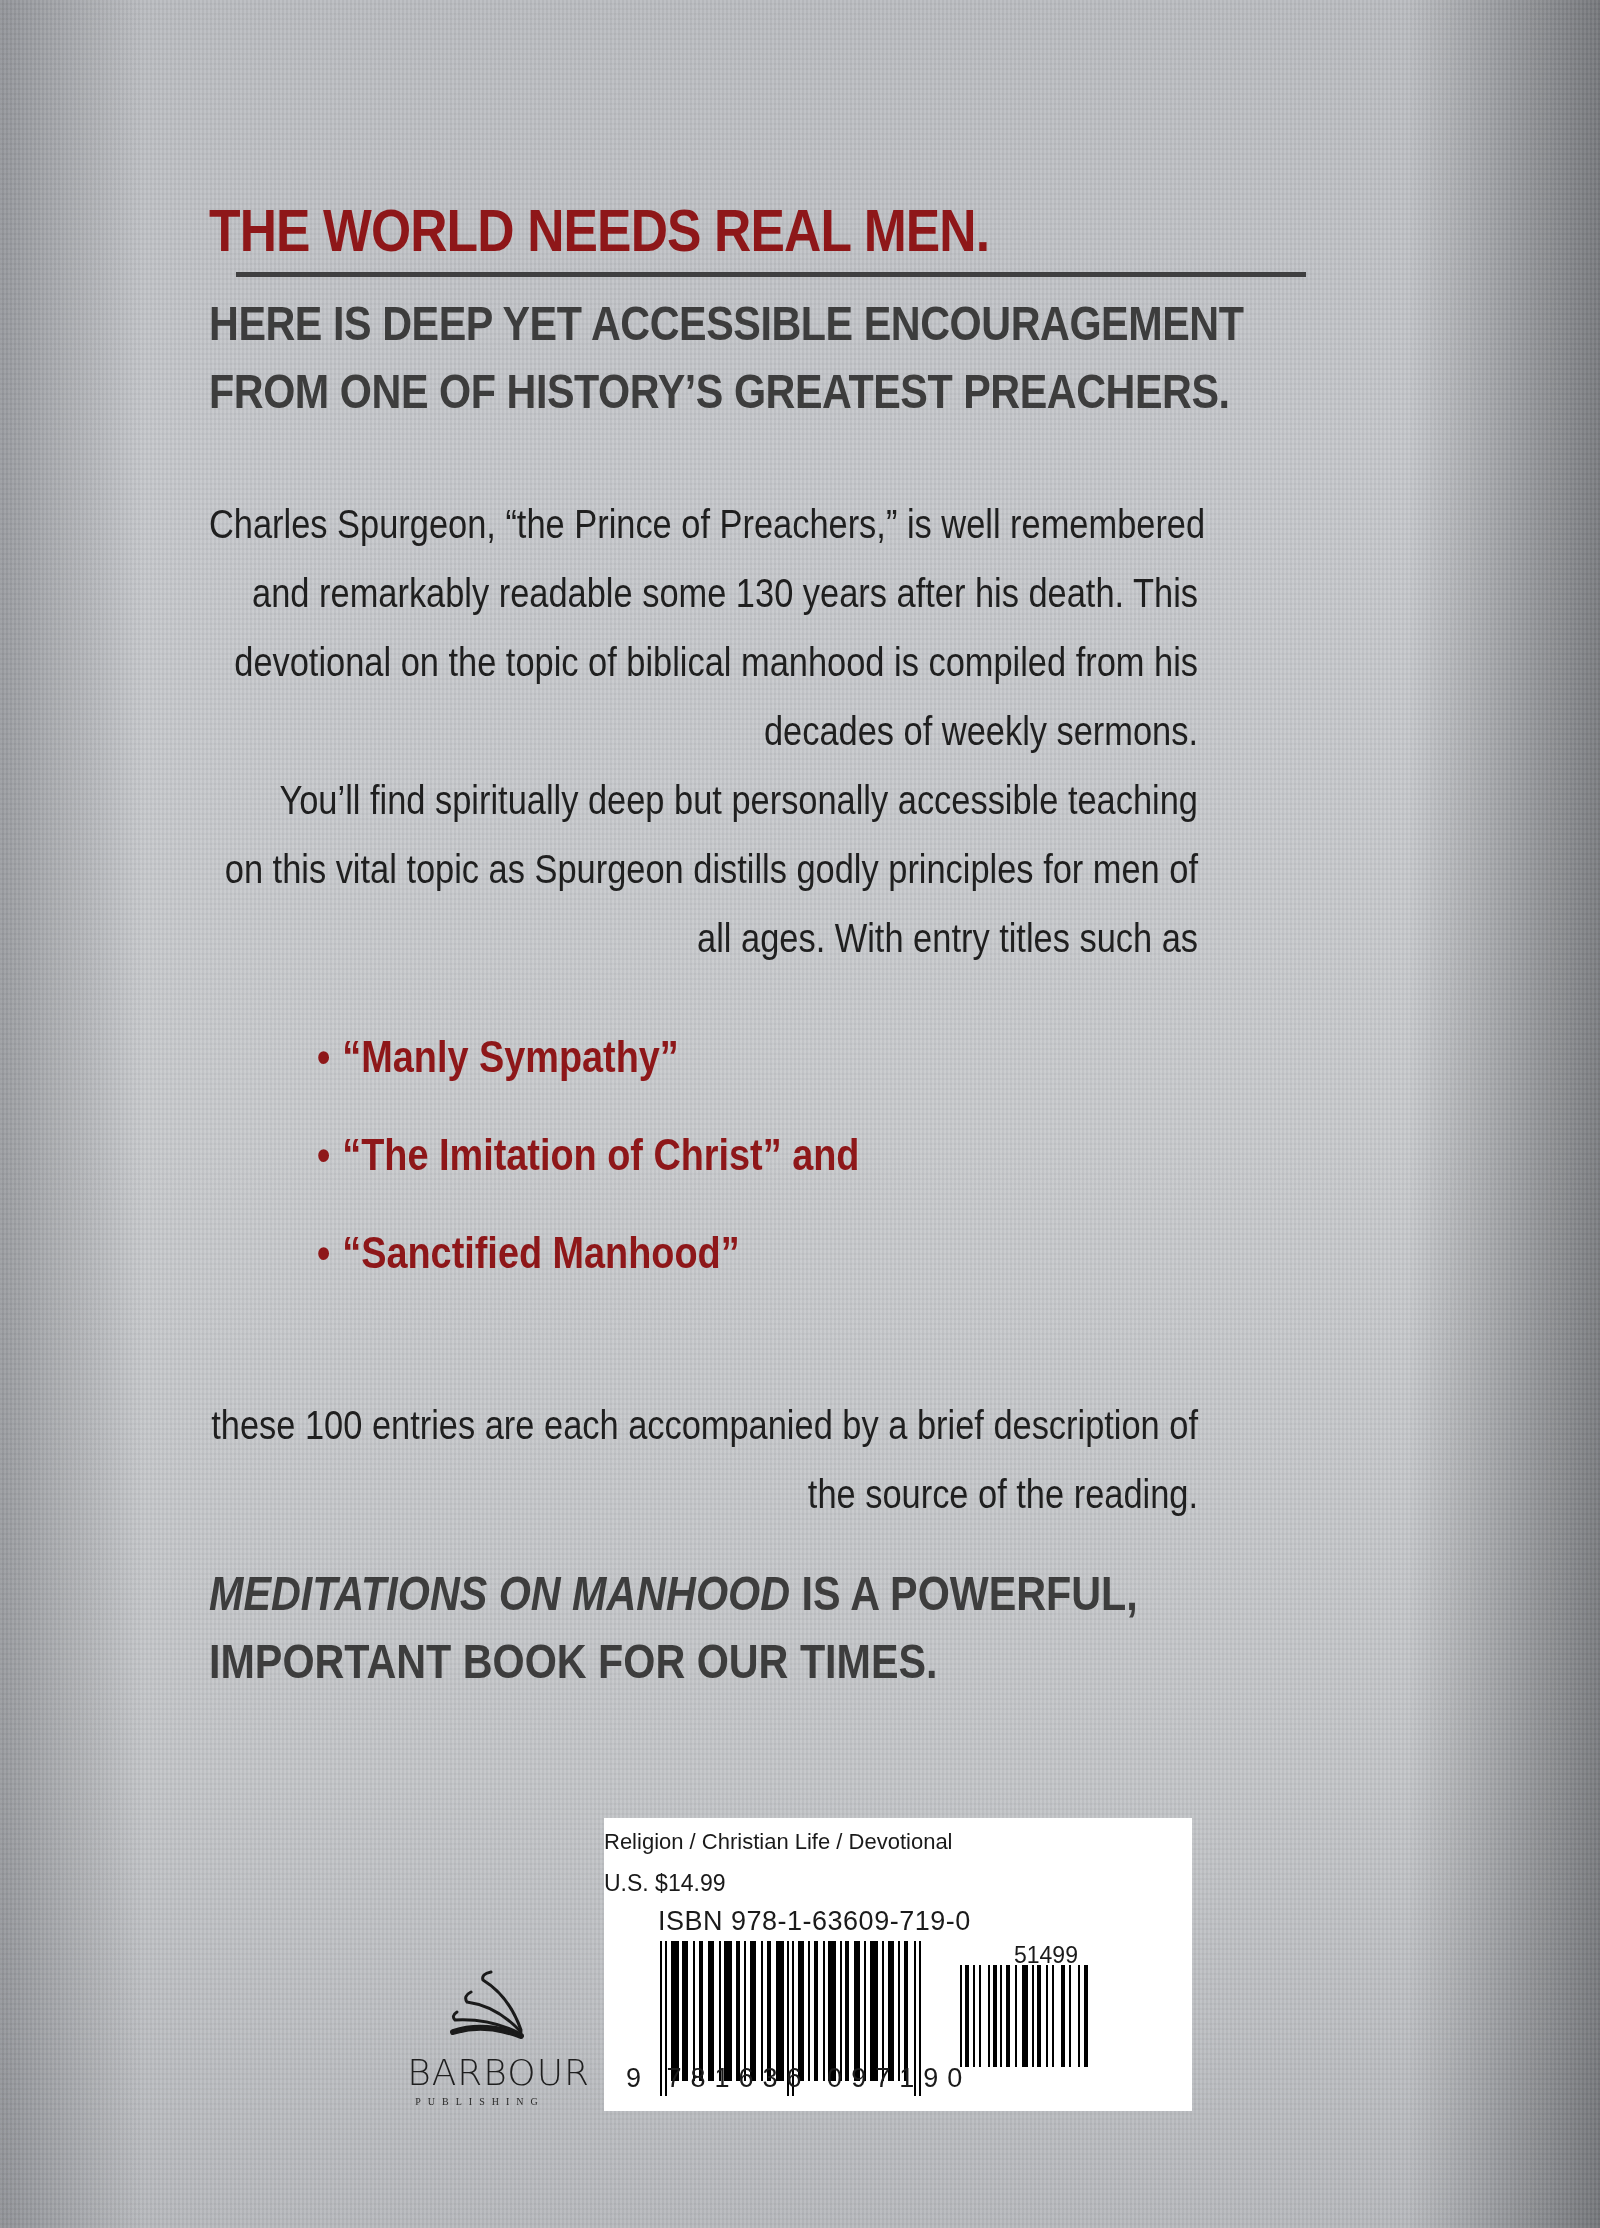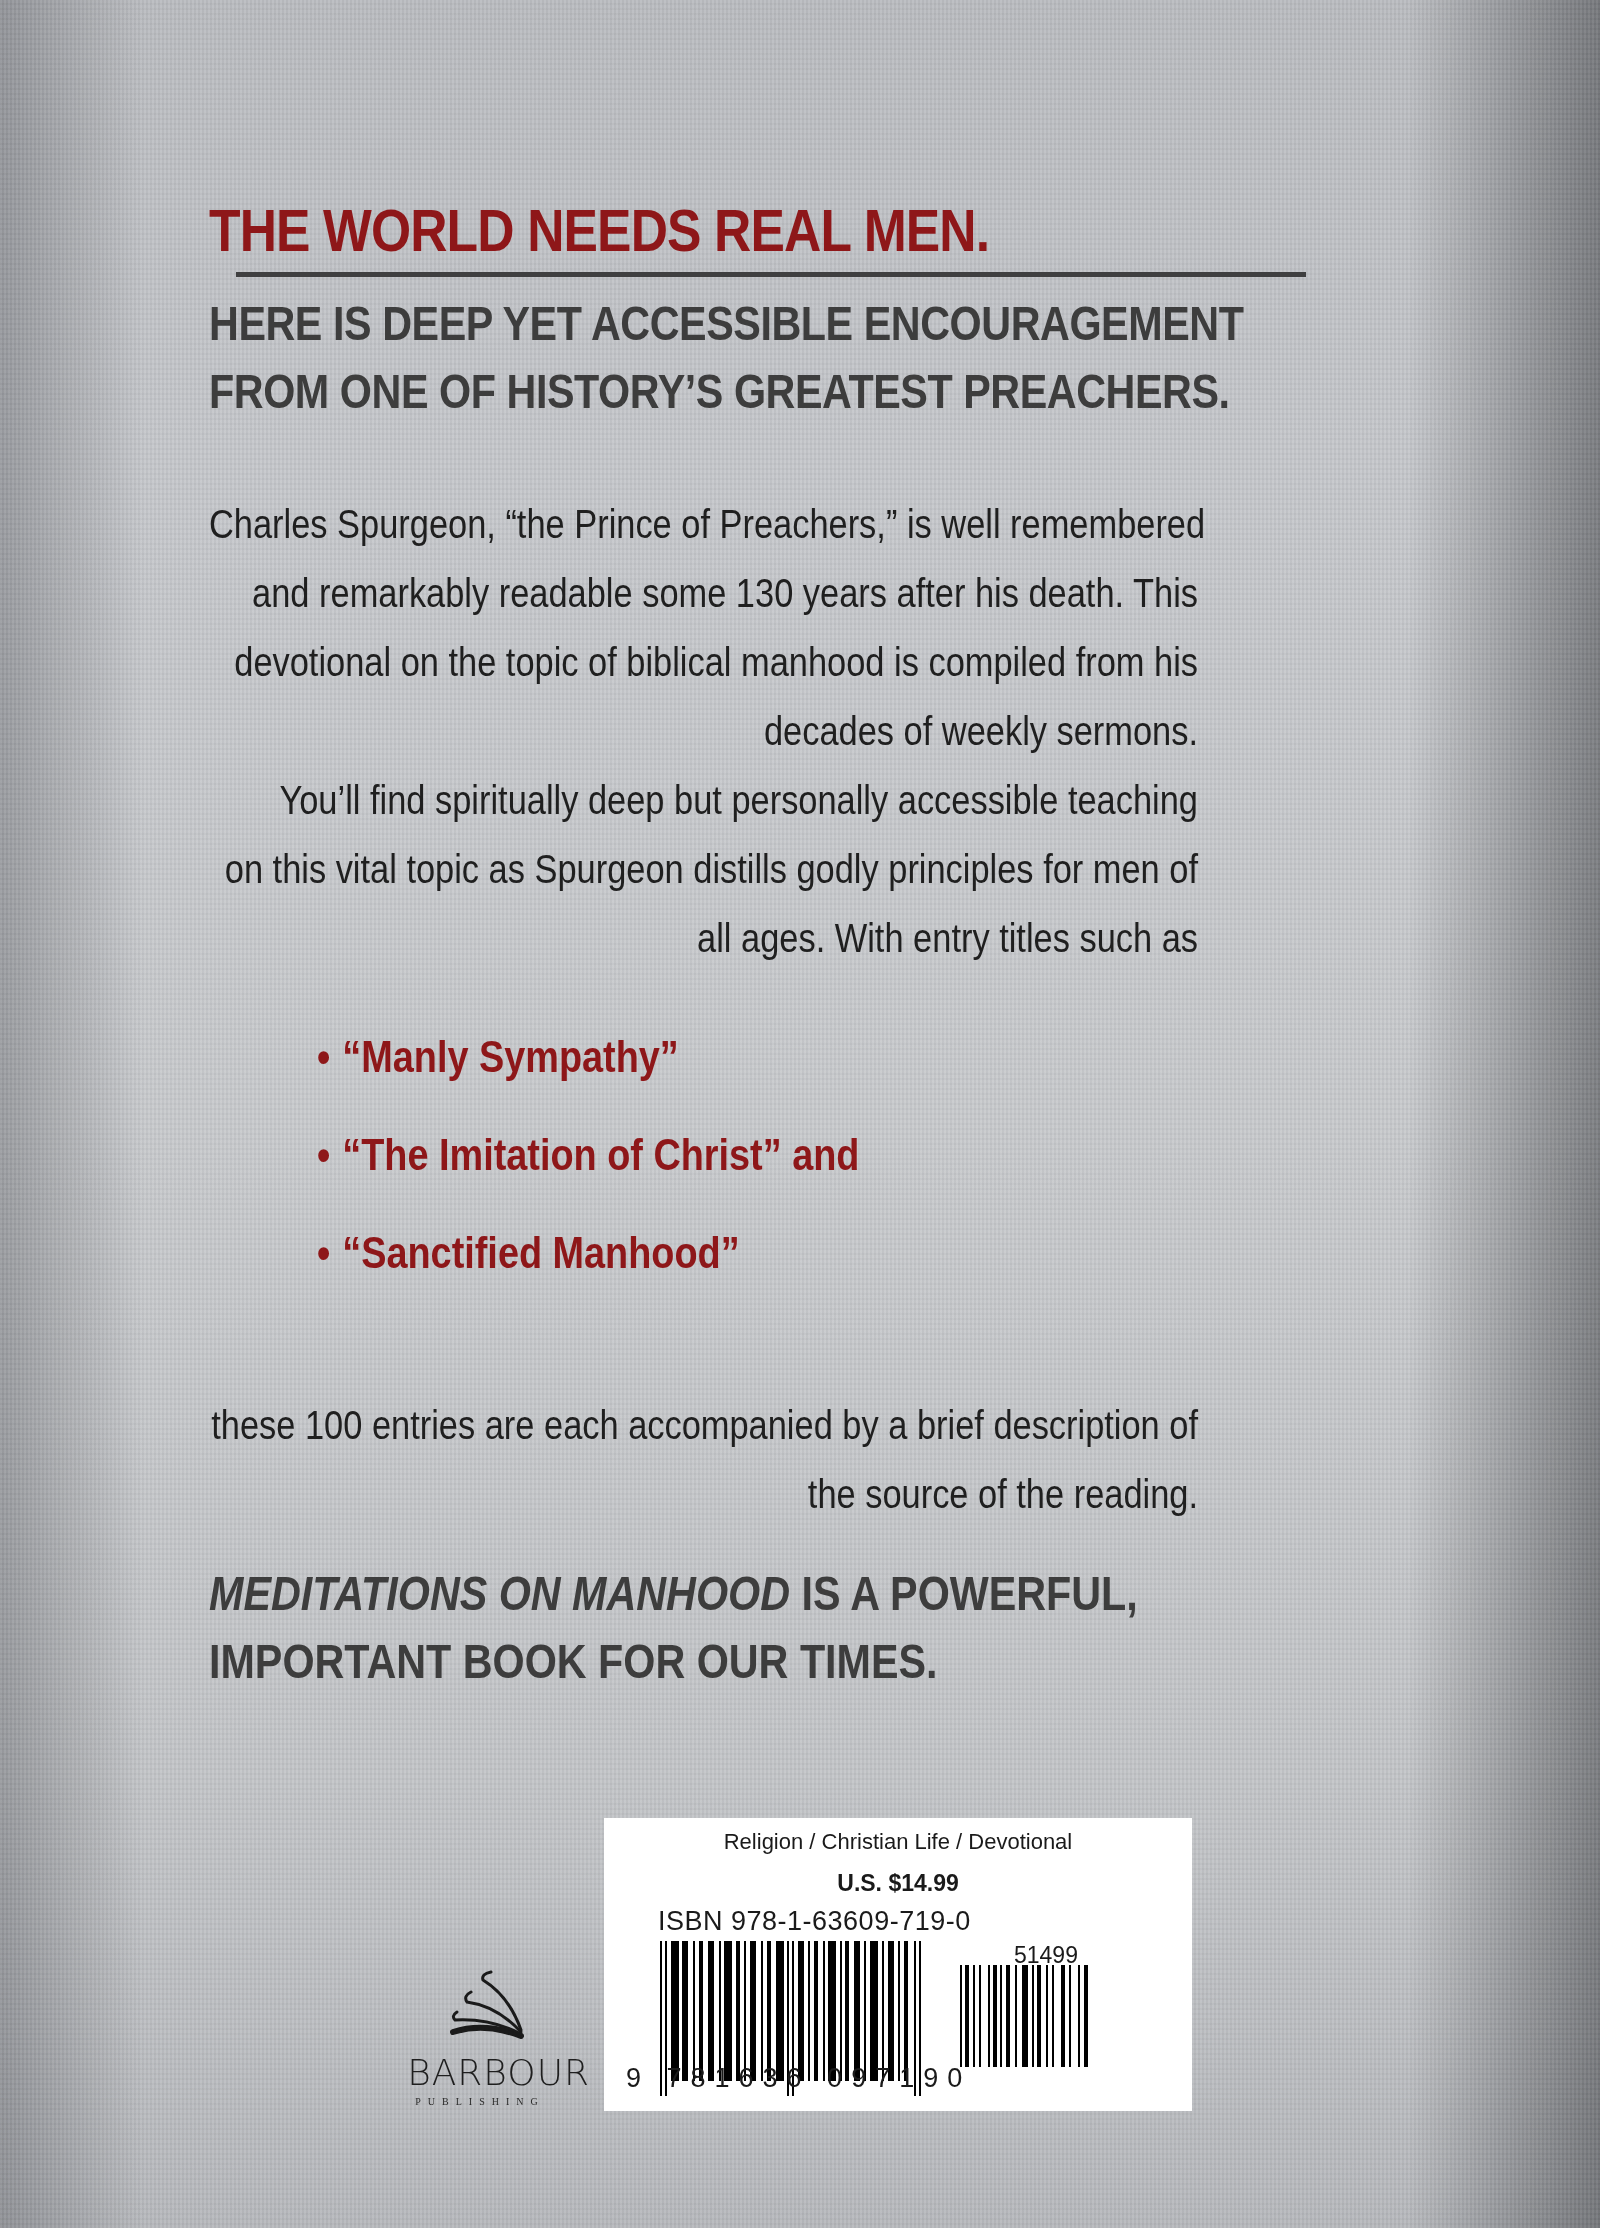--- a/index.html
+++ b/index.html
@@ -49,22 +49,22 @@
     left: 209px; top: 1560px; margin: 0;
     font-family: "Liberation Sans", sans-serif; font-weight: bold;
     font-size: 48px; line-height: 68px; color: #3d3d3d;
     transform: scaleX(0.86); transform-origin: left top; white-space: nowrap;
   }
   .closing em { font-style: italic; }
   .label {
     left: 604px; top: 1818px; width: 588px; height: 293px; background: #ffffff;
     font-family: "Liberation Sans", sans-serif; color: #1a1a1a;
   }
-  .label .cat { position: absolute; left: 0; right: 0; top: 11px; text-align: center; font-size: 22px; }
-  .label .price { position: absolute; left: 0; right: 0; top: 52px; text-align: center; font-size: 23px; font-weight: bold; }
+  .label .cat { position: absolute; left: 0; right: 0; top: 11px; text-align: left; font-size: 22px; }
+  .label .price { position: absolute; left: 0; right: 0; top: 52px; text-align: left; font-size: 23px; }
   .label .isbn { position: absolute; left: 54px; top: 88px; font-size: 27px; letter-spacing: 0.5px; }
   .label .addon-num { position: absolute; left: 410px; top: 124px; font-size: 23px; }
   .bars-main { position: absolute; left: 56px; top: 123px; width: 262px; height: 155px; }
   .bars-addon { position: absolute; left: 356px; top: 147px; width: 133px; height: 102px; }
   .label .digits {
     position: absolute; left: 22px; top: 245px; font-size: 27px; letter-spacing: 9px;
     background: transparent;
   }
   .logo { left: 370px; top: 1960px; width: 220px; height: 160px; }
   .logo-mark { position: absolute; left: 75px; top: 0; width: 80px; height: 85px; }

